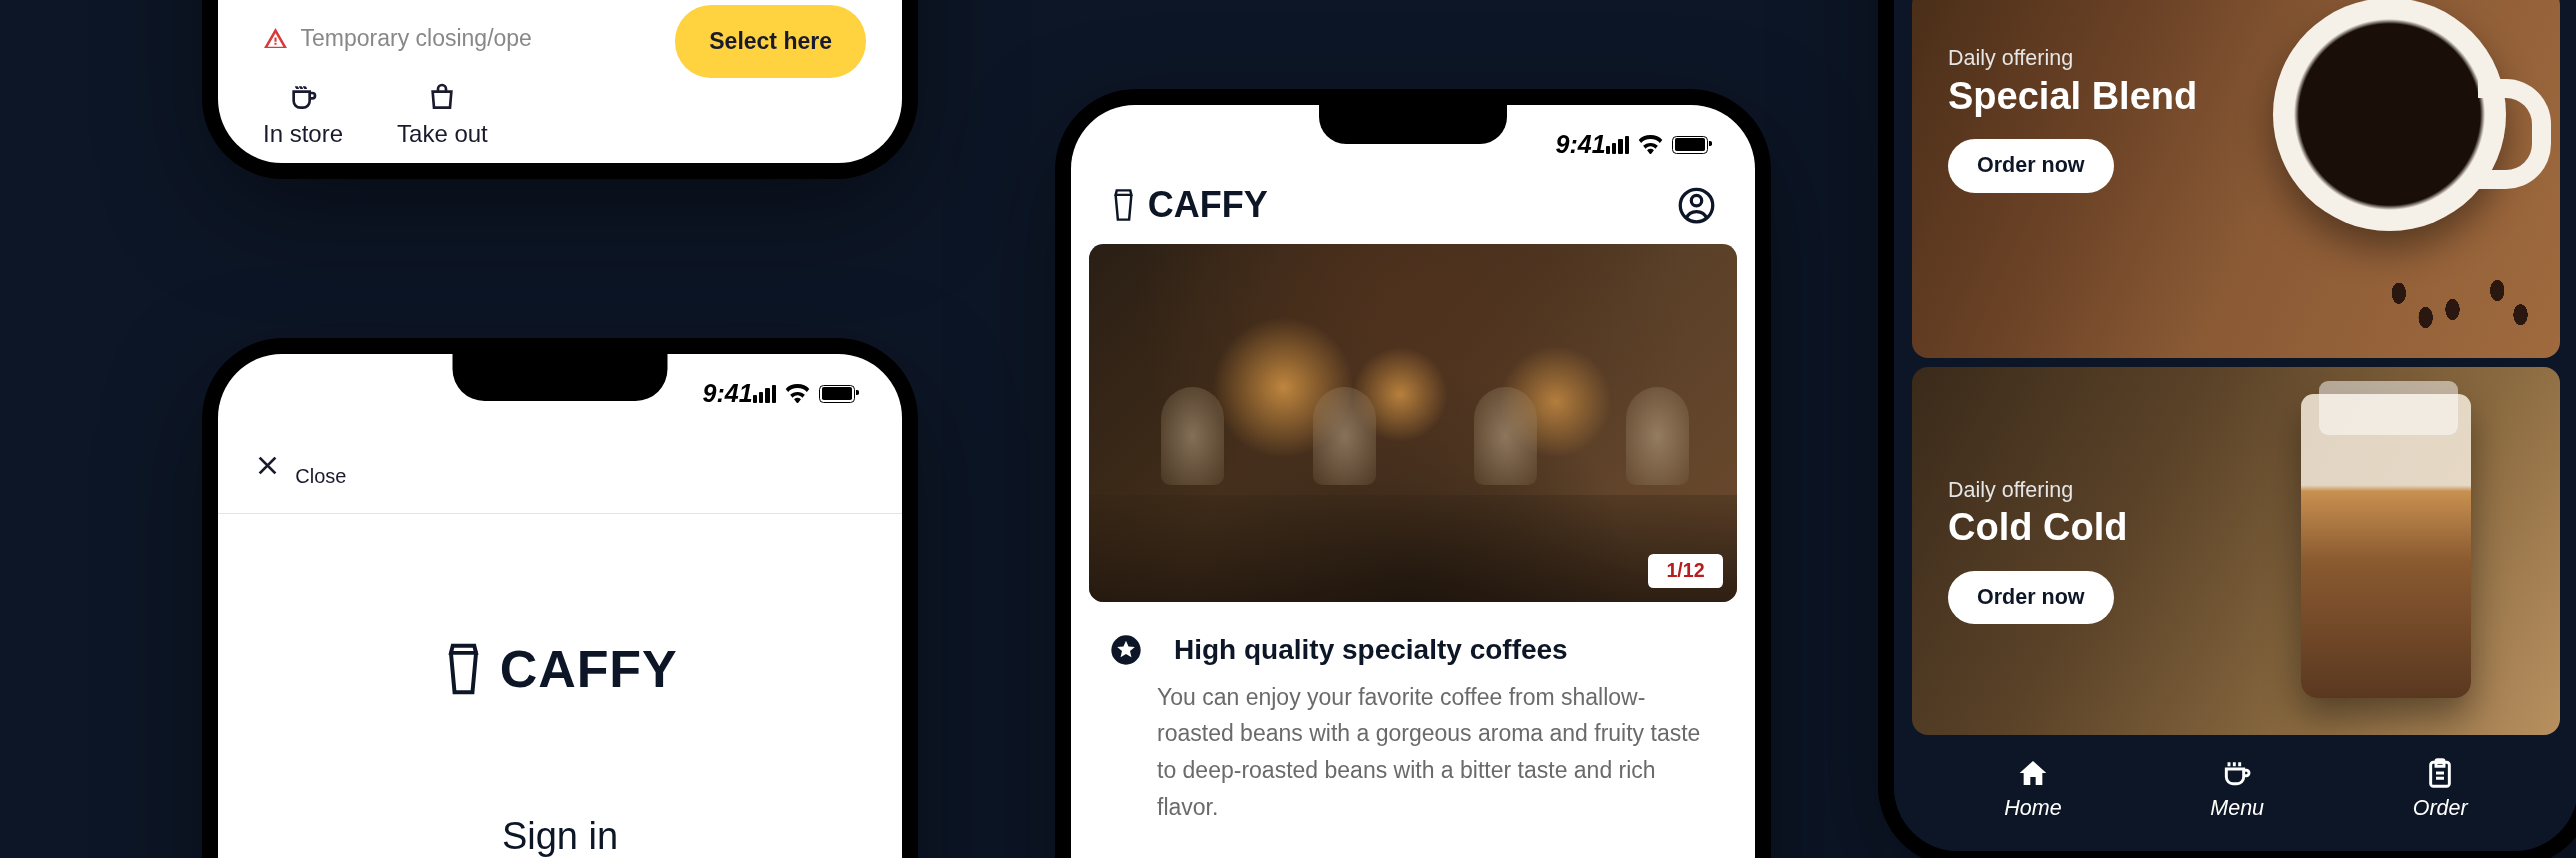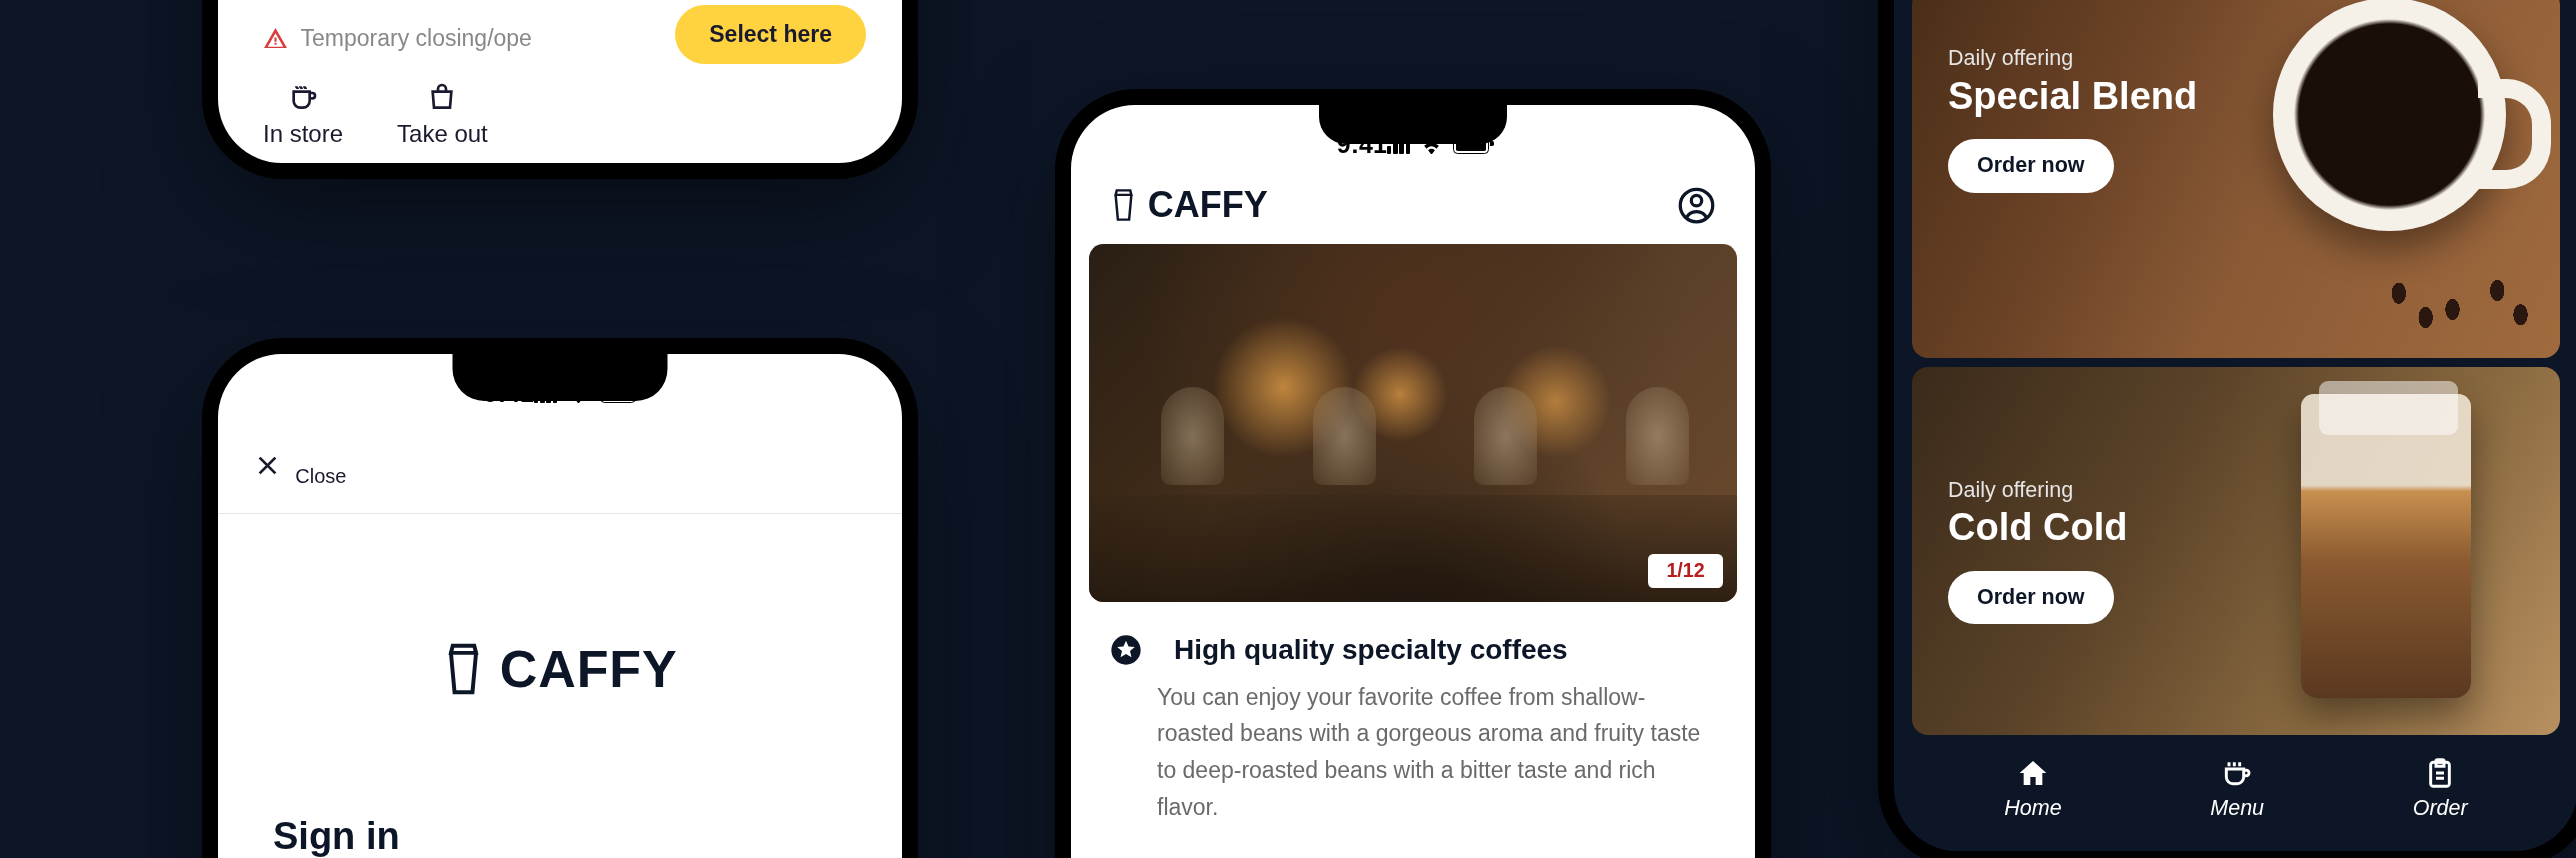--- a/index.html
+++ b/index.html
@@ -50,23 +50,24 @@
   top: 16px; left: 16px; right: 16px; bottom: 16px;
   border-radius: 64px;
   box-shadow: 0 36px 107px rgba(0,0,0,0.5);
   pointer-events:none;
 }
 
 
 .status-bar {
   height: 79px;
   display: flex;
-  justify-content: center;
+  justify-content: flex-end;
   align-items: center;
   padding: 0 47px;
+  font-style: italic;
 }
 .status-time { font-weight: 600; font-size: 25px; color:#000; }
 .status-icons { display: flex; gap: 9px; align-items: center; }
 .signal-icon, .wifi-icon { display:flex; align-items:flex-end; gap:1.8px;}
 .signal-icon span {width:4.5px; background:#000; border-radius:0.9px;}
 .signal-icon span:nth-child(1){height:7.2px;}
 .signal-icon span:nth-child(2){height:10.7px;}
 .signal-icon span:nth-child(3){height:14.3px;}
 .signal-icon span:nth-child(4){height:18px;}
 .battery-icon {width:36px;height:18px;border:1.8px solid #000;border-radius:4.5px;position:relative;padding:1.8px;}
@@ -75,29 +76,29 @@
 
 
 #phone1 { left: 202px; top: -349px; width: 716px; height: 528px; }
 #phone1 .phone-inner { border-radius: 64px; }
 
 .options-row { display:flex; gap:54px; padding: 18px 45px 45px; }
 .option-item { display:flex; flex-direction:column; align-items:center; gap:7.2px; }
 .option-label { font-size:24px; color:#1a1a2e;}
 .warning-row { display:flex; align-items:center; gap:12.5px; padding:358px 45px 10.7px;}
 .warn-text { font-size:23px; color:#888;}
-.select-btn { position:absolute; top:338px; right:36px; background:#ffd23f; color:#1a1a2e; font-weight:700; font-size:23px; padding:16px 34px; border-radius:36px; border:none;}
+.select-btn { position:absolute; top:338px; right:36px; background:#ffd23f; color:#1a1a2e; font-weight:700; font-size:23px; padding:23px 34px; border-radius:36px; border:none;}
 
 
 #phone2 { left: 202px; top: 338px; width: 716px; height: 1073px;}
 .close-row { display:flex; align-items:center; gap:14.3px; padding: 10.7px 36px 25px; border-bottom:0.9px solid #e5e5e5;}
 .close-label { font-size:20px; color:#1a1a2e;margin-top:21px;}
 .brand-row { display:flex; align-items:center; justify-content:center; gap:14.3px; padding-top:125px;}
 .brand-name { font-size:52px; font-weight:800; color:#0d1626; letter-spacing:0.9px;}
-.signin-label { font-size:38px; font-weight:700; color:#0d1626; padding:116px 55px 0;}
+.signin-label { font-size:38px; font-weight:400; color:#0d1626; padding:116px 55px 0;text-align:center;}
 
 
 #phone3 { left: 1055px; top: 89px; width: 716px; height: 1073px;}
 .app-header { display:flex; justify-content:space-between; align-items:center; padding:0 39px 18px;}
 .app-logo-row { display:flex; align-items:center; gap:10.7px;}
 .app-logo-text { font-size:36px; font-weight:800; color:#0d1626;}
 .hero-img {
   width: calc(100% - 36px);
   margin: 0 18px;
   height: 358px;

